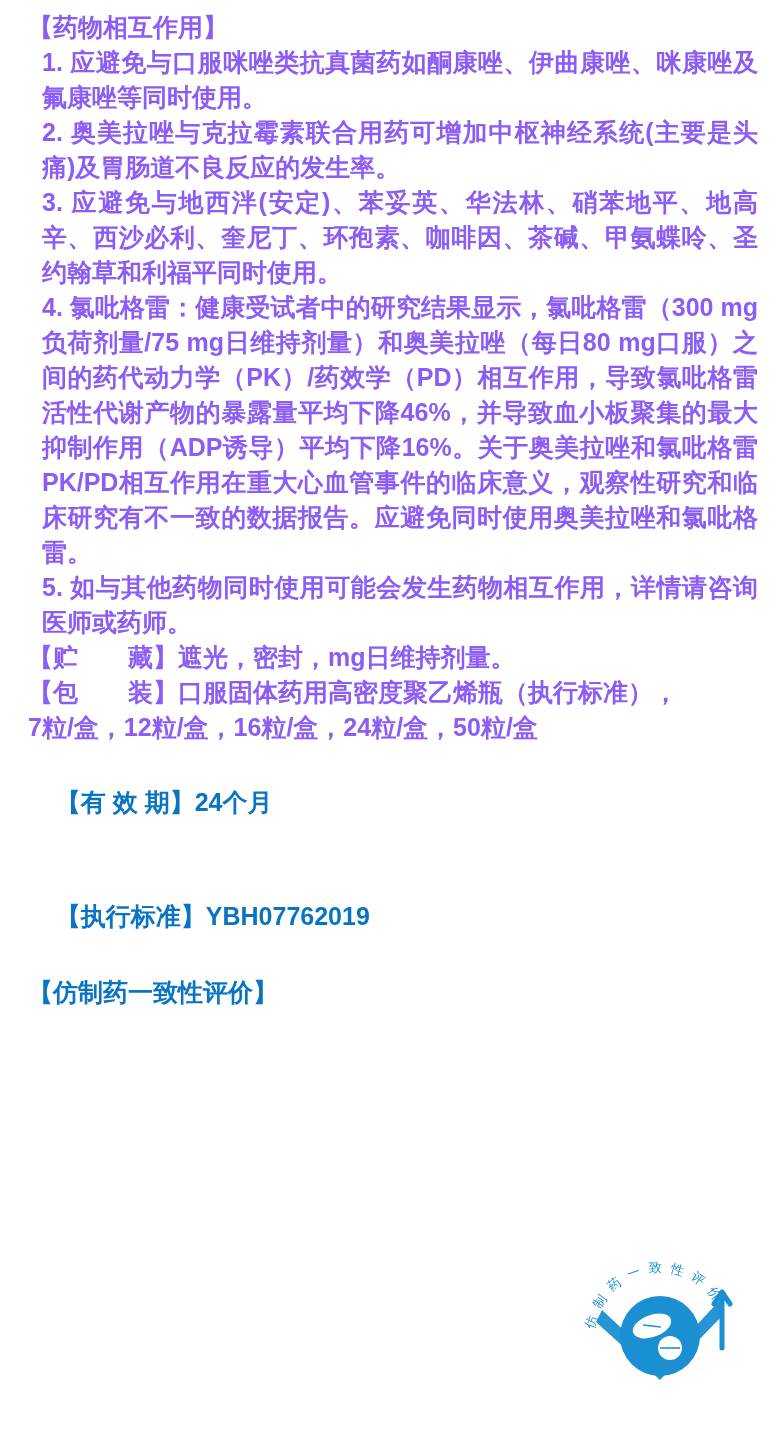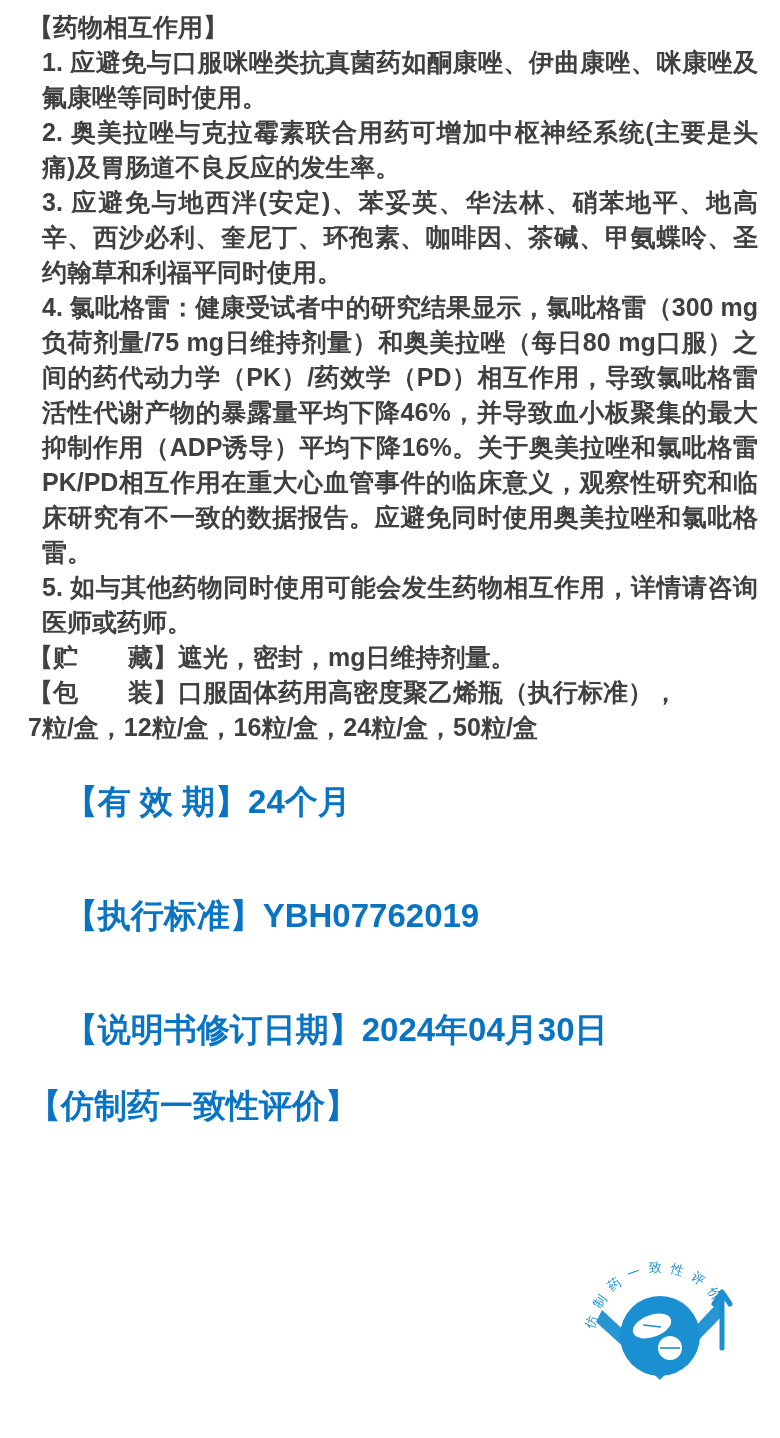--- a/index.html
+++ b/index.html
@@ -19,30 +19,30 @@
     position: relative;
     width: 780px;
     height: 1438px;
     padding: 10px 22px 0 28px;
     box-sizing: border-box;
   }
   .block {
     font-size: 25px;
     line-height: 35px;
     letter-spacing: 0px;
-    color: #404040;
+    color: #8b5cf6;
     text-align: justify;
     font-weight: 600;
     margin: 0 0 0 0;
   }
   .num-item {
     padding-left: 14px;
   }
   .kv-line {
-    font-size: 33px;
+    font-size: 25px;
     line-height: 38px;
     font-weight: 600;
     color: #0a74c4;
     white-space: pre;
   }
   .sup {
     font-size: 16px;
     vertical-align: super;
     line-height: 0;
   }
@@ -77,23 +77,20 @@
     <span>【包　　装】</span><span>口服固体药用高密度聚乙烯瓶（执行标准），</span>
   </div>
   <div class="block">7粒/盒，12粒/盒，16粒/盒，24粒/盒，50粒/盒</div>
 
   <div class="kv-line">
     <span>【有 效 期】</span><span>24个月</span>
   </div>
   <div class="kv-line">
     <span>【执行标准】</span><span>YBH07762019</span>
   </div>
-  <div class="kv-line">
-    <span>【说明书修订日期】</span><span>2024年04月30日</span>
-  </div>
 
   <div class="kv-line">【仿制药一致性评价】</div>
   <div class="kv-line">
     
   </div>
 
   <div class="logo">
     <svg width="180" height="140" viewBox="0 0 180 140" xmlns="http://www.w3.org/2000/svg" aria-hidden="true">
       <defs>
         <path id="arcpath" d="M 22,86 A 66,66 0 0 1 154,86" fill="none"></path>

